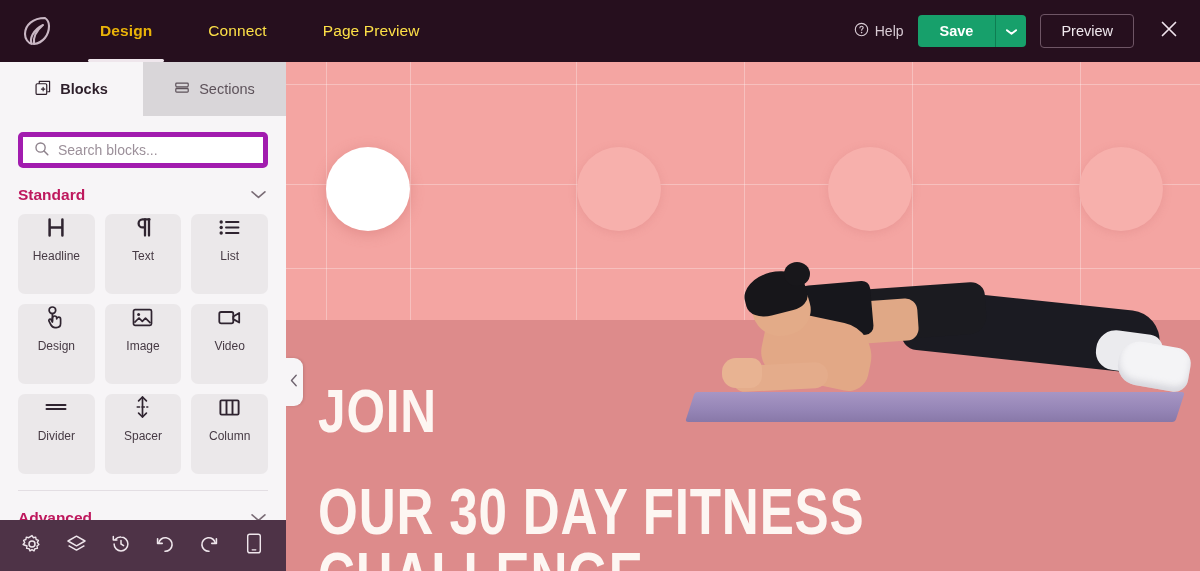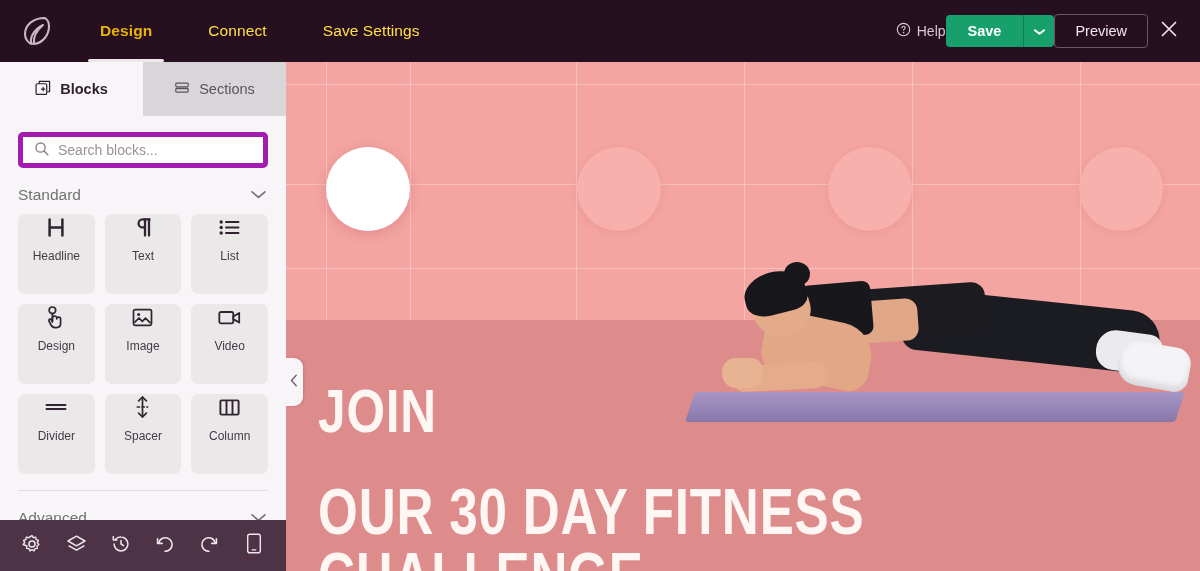--- a/index.html
+++ b/index.html
@@ -24,21 +24,21 @@
     position:relative; height:62px; display:flex; align-items:center;
     padding:0 28px; color:#fde047; font-size:15.5px; letter-spacing:.1px;
     cursor:pointer;
   }
   .nav-item.active { color:#eab308; font-weight:bold; }
   .nav-item.active::after {
     content:""; position:absolute; left:16px; right:16px; bottom:0;
     height:3px; background:#efe6ec; border-radius:2px;
   }
   .header-right {
-    margin-left:auto; display:flex; align-items:center; 
+    margin-left:auto; display:flex; align-items:center; gap:14px;
     padding-right:14px; height:45px;
   }
   .help-btn {
     display:flex; align-items:center; gap:6px; color:#d8cbd4;
     font-size:14px; cursor:pointer;
   }
   .save-group { display:flex; height:32px; border-radius:4px; overflow:hidden; }
   .save-btn {
     background:#17a06b; color:#fff; font-size:14.5px; font-weight:bold;
     padding:0 22px; display:flex; align-items:center; cursor:pointer;
@@ -79,21 +79,21 @@
   .search-box input {
     border:none; outline:none; background:transparent; font-size:14px;
     color:#3a2f38; width:100%; font-family:"Liberation Sans", sans-serif;
   }
   .search-box input::placeholder { color:#9c909a; }
 
   .group-head {
     display:flex; align-items:center; justify-content:space-between;
     padding:18px 20px 10px 18px; cursor:pointer;
   }
-  .group-title { font-size:15.5px; color:#737373; font-weight:normal; }
+  .group-title { font-size:15.5px; color:#be185d; font-weight:bold; }
 
   .tile-grid {
     display:grid; grid-template-columns:repeat(3, 1fr); gap:10px;
     padding:0 18px;
   }
   .tile {
     height:80px; background:#ebe8ea; border-radius:7px;
     display:flex; flex-direction:column; align-items:center;
     justify-content:flex-start; gap:9px; cursor:pointer;
   }
@@ -248,21 +248,21 @@
     </div>
 
     <div class="nav">
       <div class="nav-item active">
         <span>Design</span>
       </div>
       <div class="nav-item">
         <span>Connect</span>
       </div>
       <div class="nav-item">
-        <span>Save Settings</span>
+        <span>Page Preview</span>
       </div>
     </div>
 
     <div class="header-right">
 
       <div class="help-btn">
         <span>
           <svg width="15" height="15" viewBox="0 0 16 16">
             <circle cx="8" cy="8" r="6.6" fill="none" stroke="#d8cbd4" stroke-width="1.2"></circle>
             <path d="M6.3 6.2c0-1 .8-1.7 1.8-1.7s1.7.7 1.7 1.6c0 1.3-1.6 1.3-1.6 2.6" fill="none" stroke="#d8cbd4" stroke-width="1.2" stroke-linecap="round"></path>

